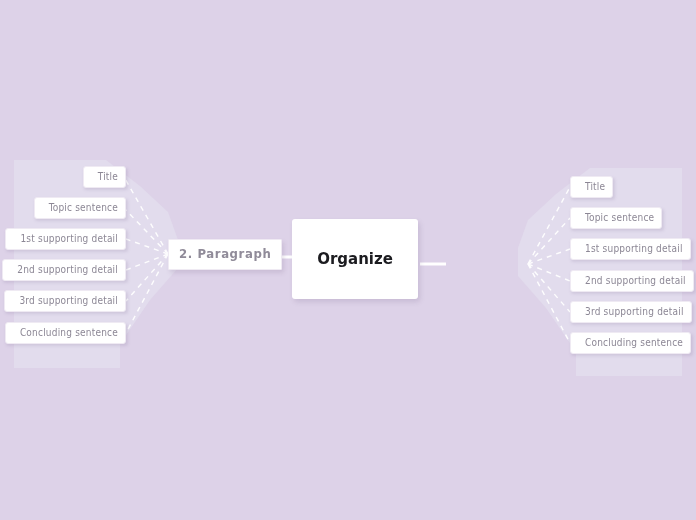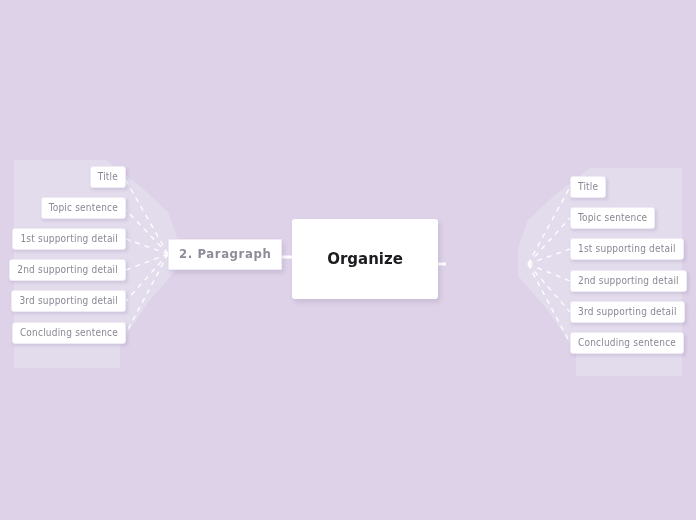--- a/index.html
+++ b/index.html
@@ -32,21 +32,21 @@
   .node {
     position: absolute;
     background: #ffffff;
     box-sizing: border-box;
     white-space: nowrap;
   }
 
   .leaf {
     border: 1px solid #efeaf3;
     border-radius: 3px;
-    padding: 4px 7px 5px 7px;
+    padding: 4px 7px 5px 14px;
     font-family: "DejaVu Sans Condensed", "Liberation Sans Narrow", "Liberation Sans", sans-serif;
     font-size: 10px;
     line-height: 11px;
     color: #8c8795;
     letter-spacing: 0.2px;
     box-shadow: 1.5px 2px 3px rgba(120, 100, 140, 0.17);
   }
   .leaf.right { text-align: left; }
   .leaf.left  { text-align: right; }
 
@@ -59,21 +59,21 @@
     line-height: 14px;
     font-weight: bold;
     color: #908b99;
     letter-spacing: 0.6px;
     box-shadow: 2px 3px 4px rgba(120, 100, 140, 0.18);
   }
 
   .central {
     border-radius: 3px;
     padding: 10px 14px;
-    width: 146px;
+    width: 126px;
     height: 80px;
     display: flex;
     align-items: center;
     justify-content: center;
     text-align: center;
     font-family: "DejaVu Sans", sans-serif;
     font-size: 15px;
     font-weight: bold;
     line-height: 21px;
     color: #1c1c20;

